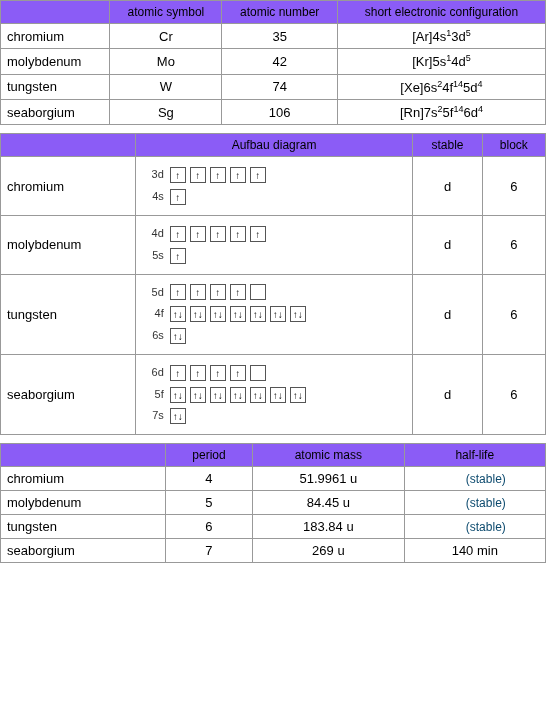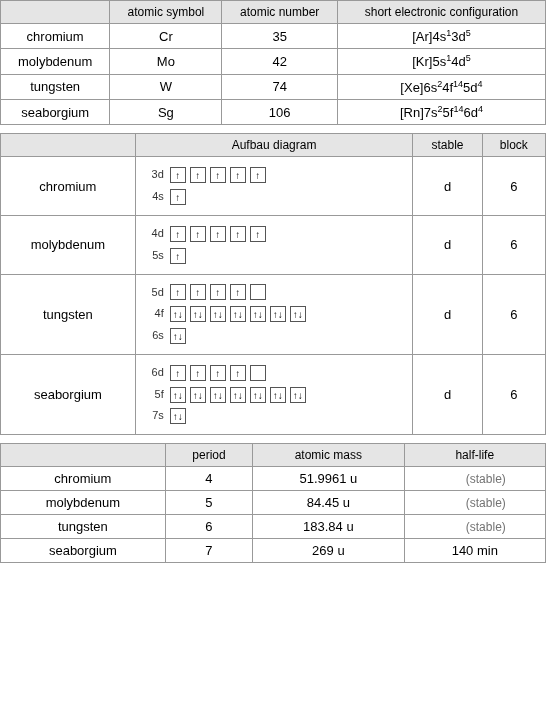--- a/index.html
+++ b/index.html
@@ -13,24 +13,24 @@
       border-collapse: collapse;
       width: 100%;
     }
     td, th {
       border: 1px solid #999;
       padding: 4px 6px;
       vertical-align: middle;
       text-align: center;
     }
     td.left-label {
-      text-align: center;
+      text-align: left;
     }
     .header-row th {
-      background: #e5e5e5;
+      background: #8b5cf6;
       font-weight: normal;
       font-size: 12px;
       margin-top: 36px;
     }
     .aufbau-cell {
       text-align: left;
       padding: 6px 8px;
       font-size: 12px;
       line-height: 1.8;
     }
@@ -54,21 +54,21 @@
       border: 1px solid #555;
       text-align: center;
       line-height: 16px;
       font-size: 10px;
       margin: 0 1px;
     }
     sup {
       font-size: 9px;
     }
     .half-life-stable {
-      color: #737373;
+      color: #0c4a6e;
       font-size: 12px;
       padding-left: 28px;
     }
     .section-spacer {
       height: 8px;
     }
   </style>
 </head>
 <body>
 

